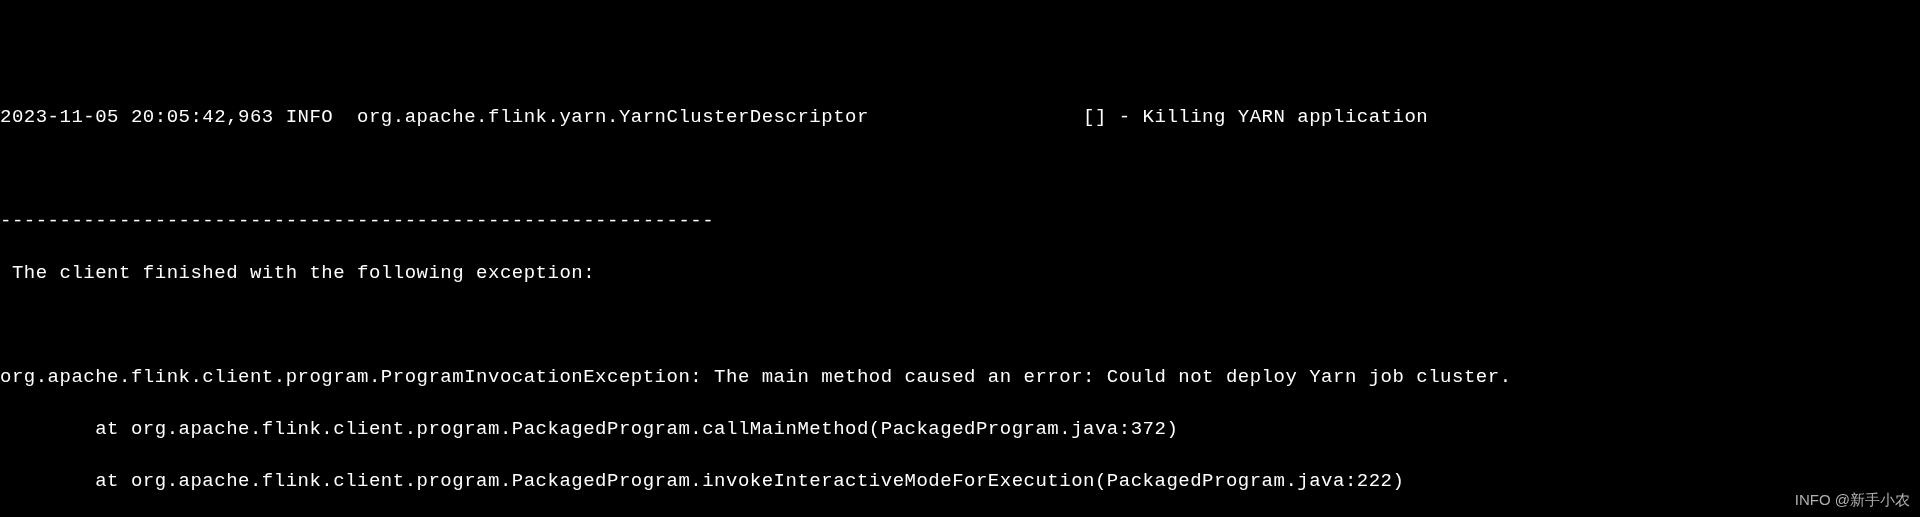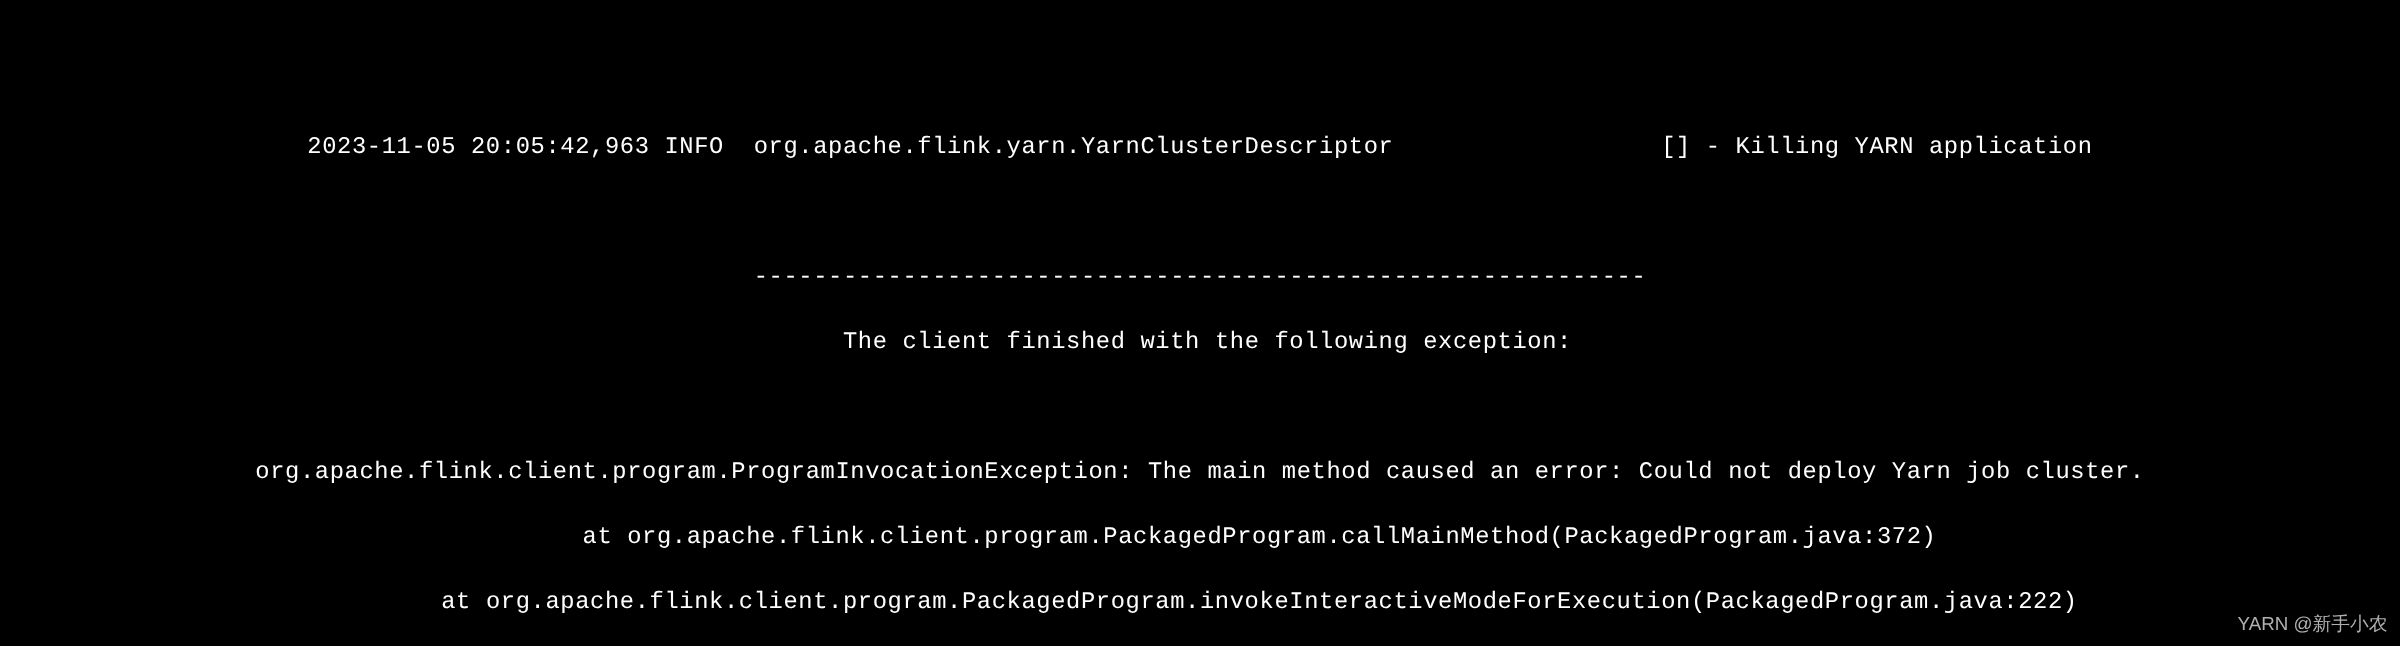--- a/index.html
+++ b/index.html
@@ -1,19 +1,18 @@
 <!DOCTYPE html>
 <html><head>
   <meta charset="utf-8">
   <style>
     * {
       margin: 0;
       padding: 0;
       box-sizing: border-box;
-      text-align: center;
     }
     body {
       background-color: #000000;
       color: #ffffff;
       font-family: "Consolas", "Monaco", "Courier New", monospace;
       font-size: 19px;
       line-height: 1.37;
       letter-spacing: 0.5px;
       padding: 0;
       width: 1920px;
@@ -53,16 +52,16 @@
 
 
 
 
 
 
 
 
 
 
-<div class="watermark">YARN @新手小农</div>
+<div class="watermark">INFO @新手小农</div>
 
 
 
 
 </body></html>

